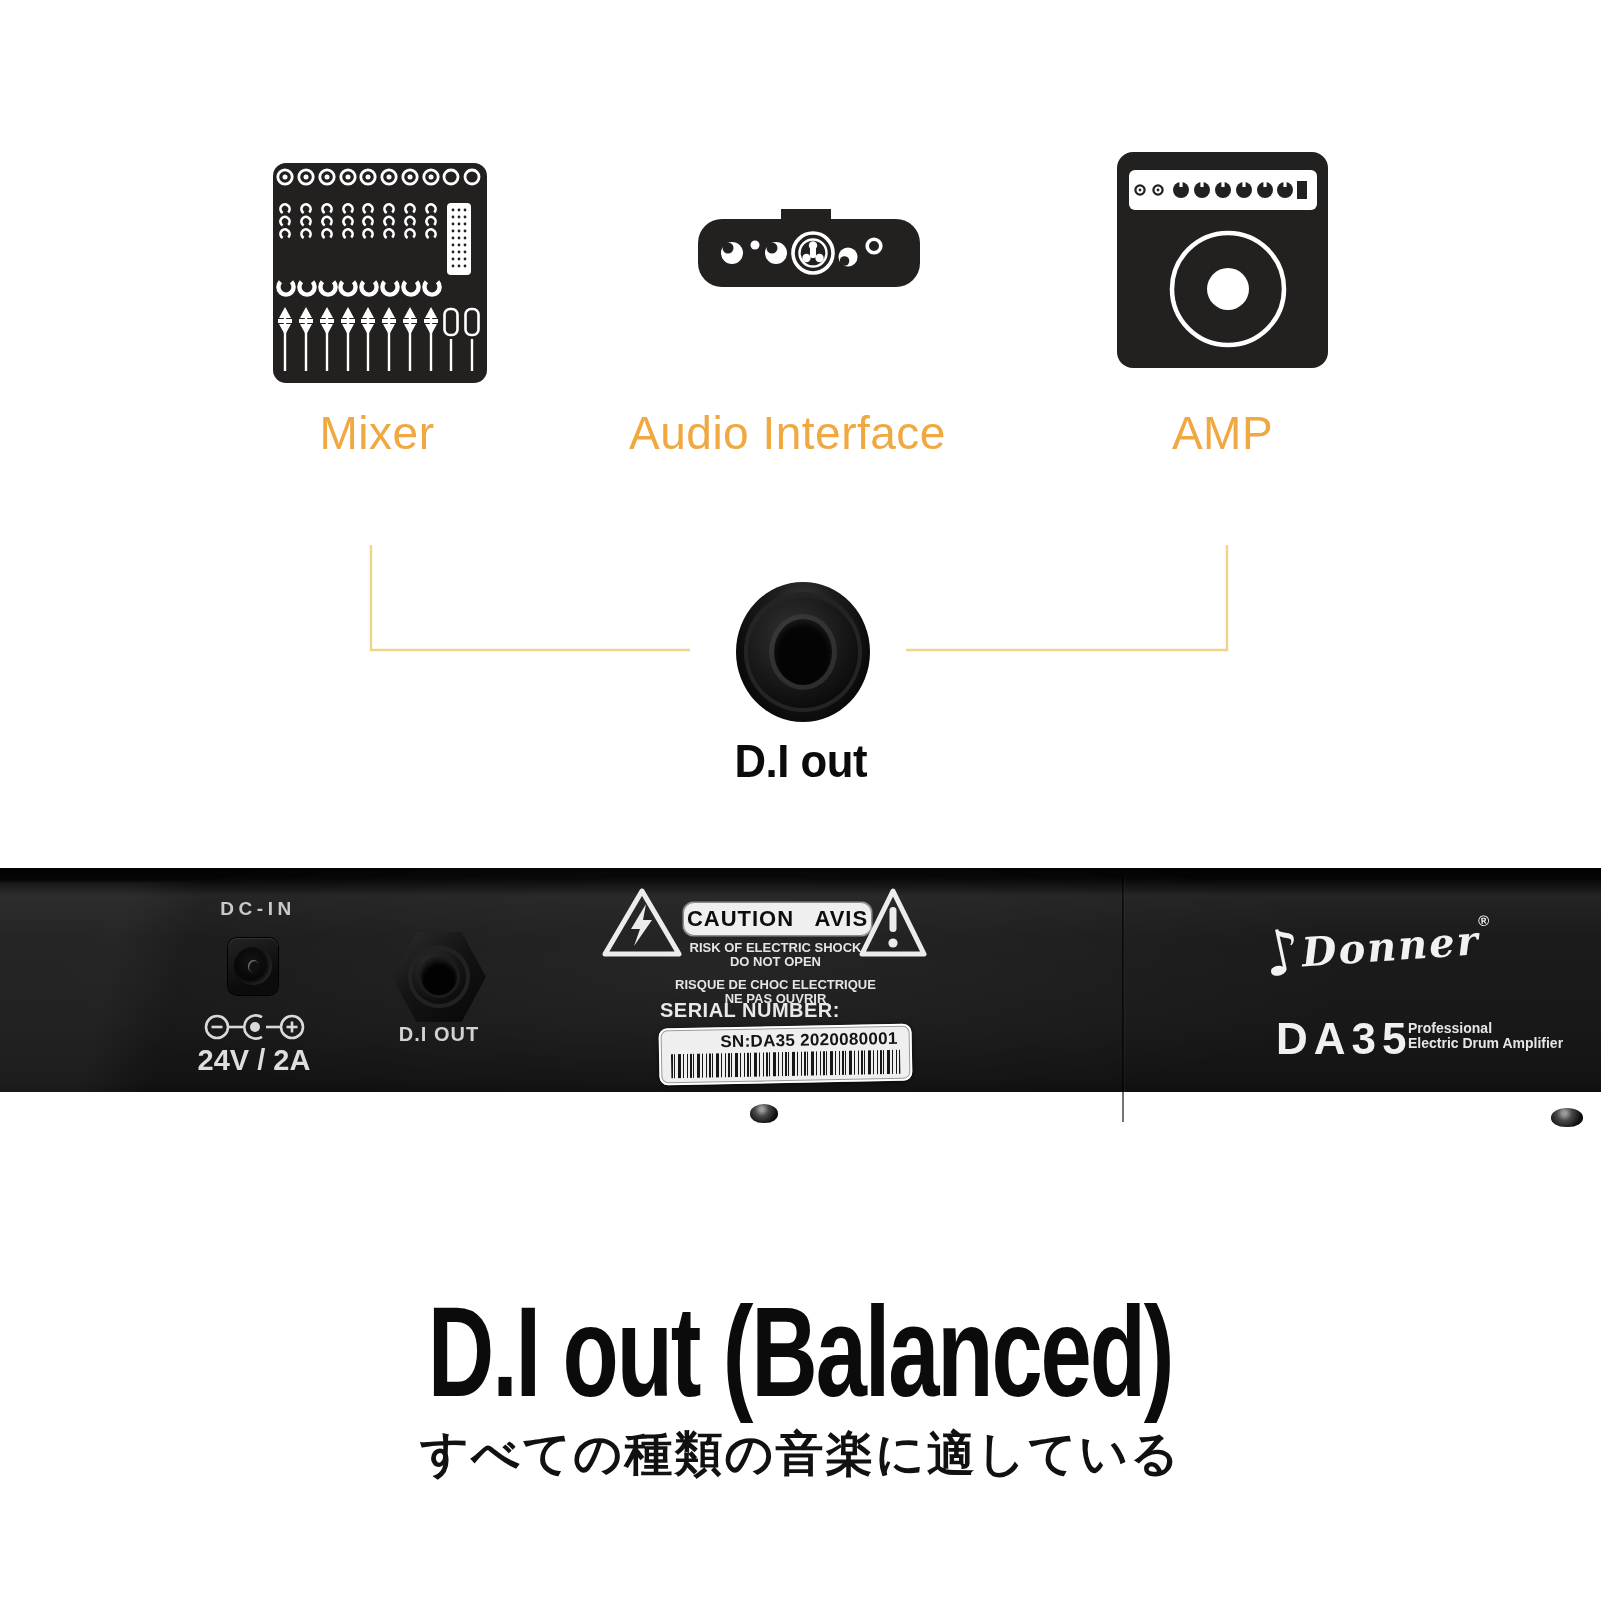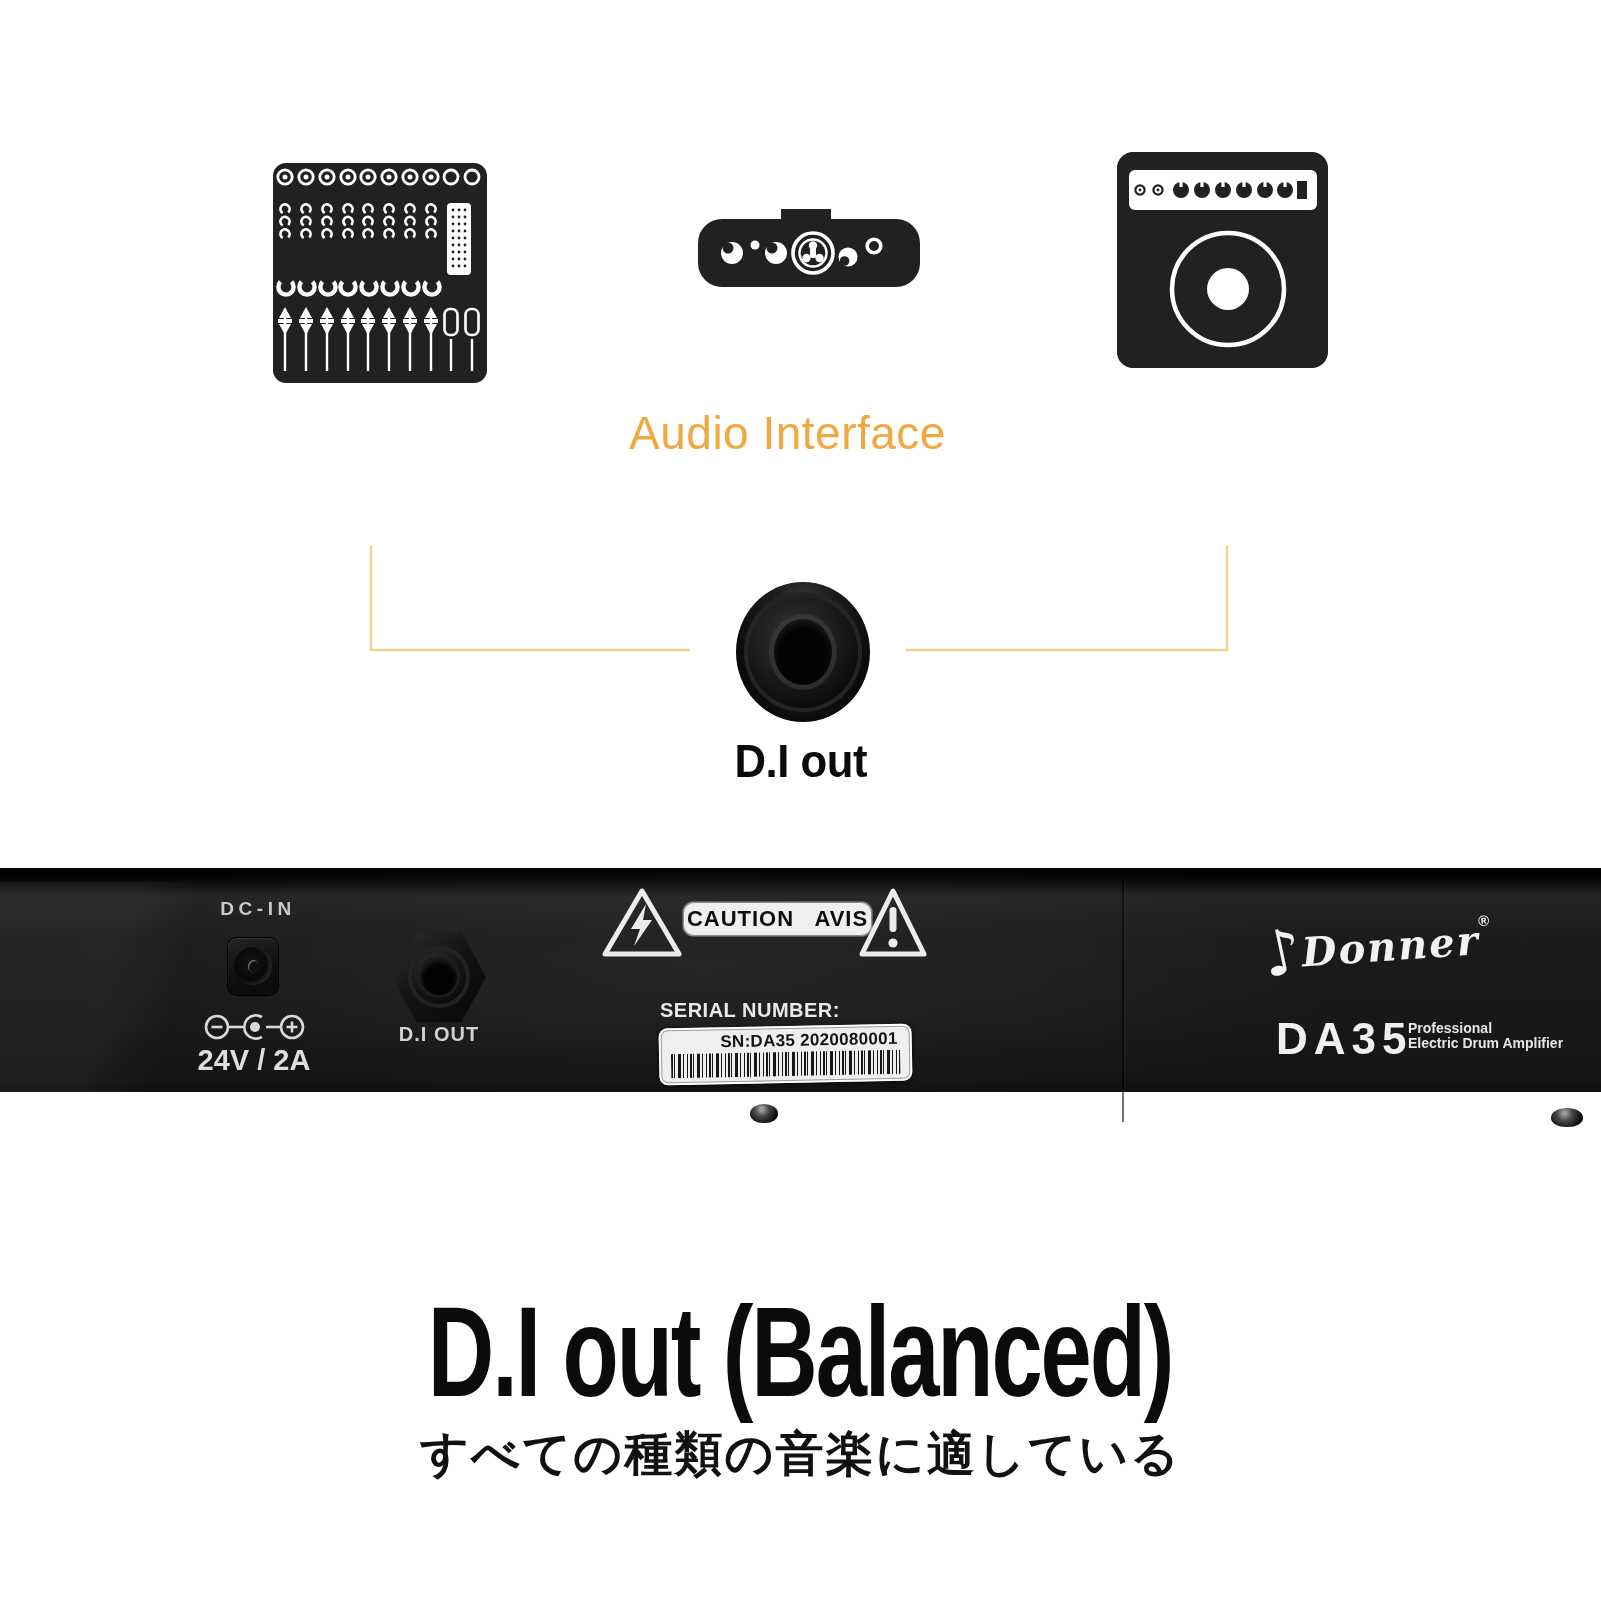--- a/index.html
+++ b/index.html
@@ -259,21 +259,23 @@
       <use href="#amp-knob" x="85" y="38"></use>
       <use href="#amp-knob" x="106" y="38"></use>
     <use href="#amp-knob" x="127" y="38"></use>
       <use href="#amp-knob" x="148" y="38"></use>
       <use href="#amp-knob" x="168" y="38"></use>
     <rect x="180" y="29" width="10" height="18" fill="#232020"></rect>
     <circle cx="111" cy="137" r="56" fill="none" stroke="#fff" stroke-width="4.5"></circle>
     <circle cx="111" cy="137" r="21" fill="#fff"></circle>
   </svg>
 
+  <div class="device-label" style="left:262px;width:230px">Mixer</div>
   <div class="device-label" style="left:555px;width:465px">Audio Interface</div>
+  <div class="device-label" style="left:1105px;width:235px">AMP</div>
 
   <svg id="bracket" width="880" height="115" viewBox="0 0 880 115">
     <g stroke="#EFD48A" stroke-width="2.4" fill="none">
       <polyline points="11,5 11,110 330,110"></polyline>
       <polyline points="546,110 867,110 867,5"></polyline>
     </g>
   </svg>
 
   <div class="jack-photo">
     <div class="jp-body"></div>
@@ -323,20 +325,26 @@
     </svg>
 
     <div class="caution-box">CAUTION AVIS</div>
 
     <svg class="abs" style="left:857px;top:16px" width="72" height="78" viewBox="0 0 72 78">
       <path d="M36 7 L67 70 L5 70 Z" fill="none" stroke="#ececec" stroke-width="5" stroke-linejoin="round"></path>
       <rect x="32.5" y="23" width="7" height="25" rx="3.5" fill="#ececec"></rect>
       <circle cx="36" cy="59" r="4.6" fill="#ececec"></circle>
     </svg>
 
+    <div class="warn-lines">
+      <div>RISK OF ELECTRIC SHOCK</div>
+      <div>DO NOT OPEN</div>
+      <div class="grp2">RISQUE DE CHOC ELECTRIQUE</div>
+      <div>NE PAS OUVRIR</div>
+    </div>
 
     <div class="p-text serial-heading">SERIAL NUMBER:</div>
 
     <div class="sticker">
       <div class="sn-text">SN:DA35 2020080001</div>
       <div class="barcode"></div>
     </div>
 
     <div class="screw c"></div>
     <div class="screw r"></div>

